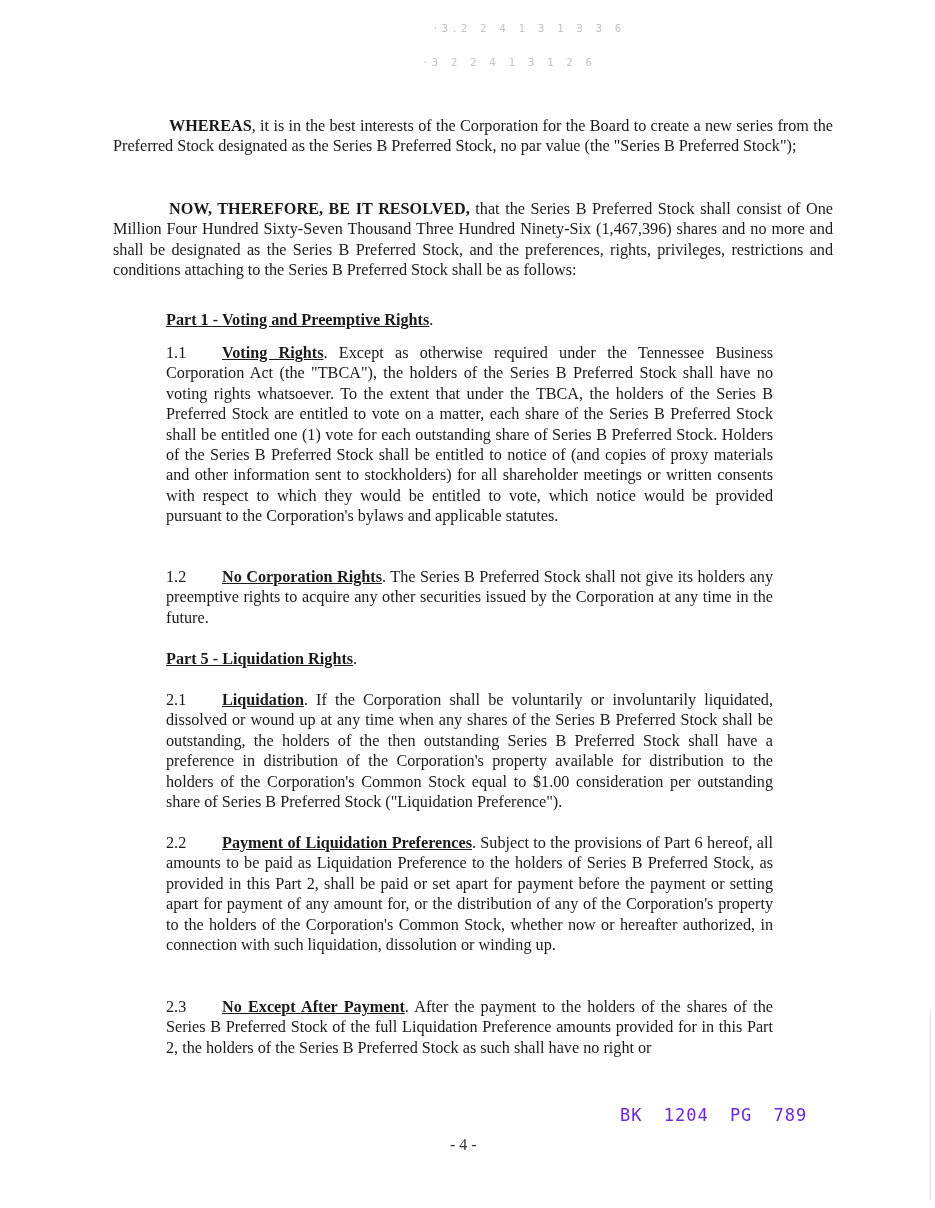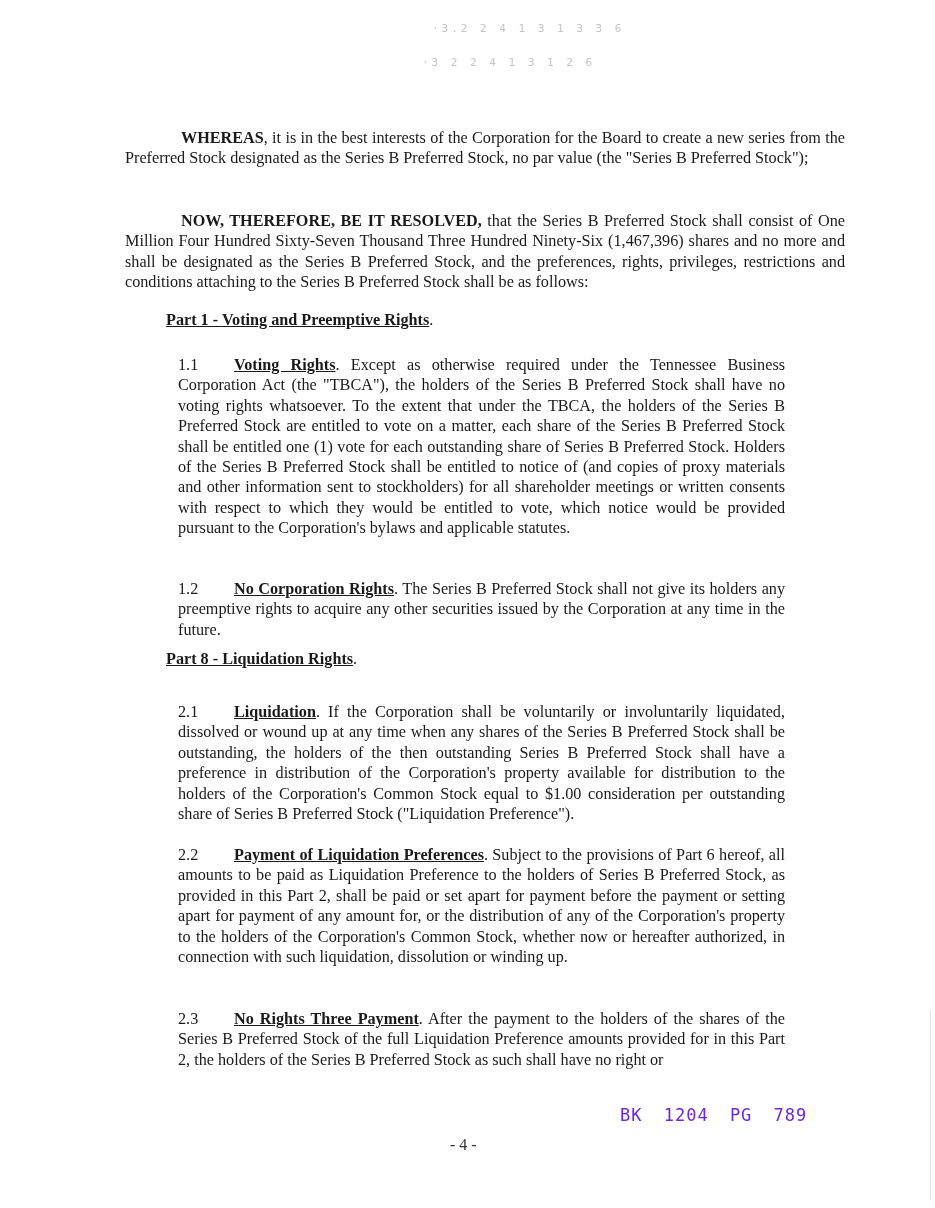--- a/index.html
+++ b/index.html
@@ -7,21 +7,21 @@
     width: 935px; height: 1208px; background: #ffffff; position: relative; overflow: hidden;
     font-family: "Liberation Serif", "DejaVu Serif", serif; color: #1a1a1a;
   }
   .stamp {
     position: absolute; font-family: "DejaVu Sans Mono", "Liberation Mono", monospace;
     color: #c4c4c4; font-size: 11px; letter-spacing: 3px;
   }
   .stamp1 { left: 432px; top: 22px; }
   .stamp2 { left: 422px; top: 56px; }
   .para {
-    position: absolute; font-size: 16.2px; line-height: 20.4px; text-align: justify; margin: 12px;
+    position: absolute; font-size: 16.2px; line-height: 20.4px; text-align: justify; margin: 0;
   }
   .wide { left: 113px; width: 720px; }
   .narrow { left: 166px; width: 607px; }
   .indent { text-indent: 56px; }
   b { font-weight: bold; }
   .ul { text-decoration: underline; font-weight: bold; }
   .num { display: inline-block; width: 56px; }
   .heading { position: absolute; left: 166px; font-size: 16.2px; line-height: 20px; }
   .bkpg {
     position: absolute; left: 620px; top: 1105px;
@@ -42,24 +42,24 @@
   <p class="para wide indent" style="top:116px;"><b>WHEREAS</b><span>, it is in the best interests of the Corporation for the Board to create a new series from the Preferred Stock designated as the Series B Preferred Stock, no par value (the "Series B Preferred Stock");</span></p>
 
   <p class="para wide indent" style="top:199px;"><b>NOW, THEREFORE, BE IT RESOLVED,</b><span> that the Series B Preferred Stock shall consist of One Million Four Hundred Sixty-Seven Thousand Three Hundred Ninety-Six (1,467,396) shares and no more and shall be designated as the Series B Preferred Stock, and the preferences, rights, privileges, restrictions and conditions attaching to the Series B Preferred Stock shall be as follows:</span></p>
 
   <div class="heading" style="top:310px;"><span class="ul">Part 1 - Voting and Preemptive Rights</span>.</div>
 
   <p class="para narrow" style="top:343px;"><span class="num">1.1</span><span class="ul">Voting Rights</span><span>.  Except as otherwise required under the Tennessee Business Corporation Act (the "TBCA"), the holders of the Series B Preferred Stock shall have no voting rights whatsoever.  To the extent that under the TBCA, the holders of the Series B Preferred Stock are entitled to vote on a matter, each share of the Series B Preferred Stock shall be entitled one (1) vote for each outstanding share of Series B Preferred Stock.  Holders of the Series B Preferred Stock shall be entitled to notice of (and copies of proxy materials and other information sent to stockholders) for all shareholder meetings or written consents with respect to which they would be entitled to vote, which notice would be provided pursuant to the Corporation's bylaws and applicable statutes.</span></p>
 
   <p class="para narrow" style="top:567px;"><span class="num">1.2</span><span class="ul">No Corporation Rights</span><span>.  The Series B Preferred Stock shall not give its holders any preemptive rights to acquire any other securities issued by the Corporation at any time in the future.</span></p>
 
-  <div class="heading" style="top:649px;"><span class="ul">Part 8 - Liquidation Rights</span>.</div>
+  <div class="heading" style="top:649px;"><span class="ul">Part 5 - Liquidation Rights</span>.</div>
 
   <p class="para narrow" style="top:690px;"><span class="num">2.1</span><span class="ul">Liquidation</span><span>.  If the Corporation shall be voluntarily or involuntarily liquidated, dissolved or wound up at any time when any shares of the Series B Preferred Stock shall be outstanding, the holders of the then outstanding Series B Preferred Stock shall have a preference in distribution of the Corporation's property available for distribution to the holders of the Corporation's Common Stock equal to $1.00 consideration per outstanding share of Series B Preferred Stock ("Liquidation Preference").</span></p>
 
   <p class="para narrow" style="top:833px;"><span class="num">2.2</span><span class="ul">Payment of Liquidation Preferences</span><span>.  Subject to the provisions of Part 6 hereof, all amounts to be paid as Liquidation Preference to the holders of Series B Preferred Stock, as provided in this Part 2, shall be paid or set apart for payment before the payment or setting apart for payment of any amount for, or the distribution of any of the Corporation's property to the holders of the Corporation's Common Stock, whether now or hereafter authorized, in connection with such liquidation, dissolution or winding up.</span></p>
 
-  <p class="para narrow" style="top:997px;"><span class="num">2.3</span><span class="ul">No Rights Three Payment</span><span>.  After the payment to the holders of the shares of the Series B Preferred Stock of the full Liquidation Preference amounts provided for in this Part 2, the holders of the Series B Preferred Stock as such shall have no right or</span></p>
+  <p class="para narrow" style="top:997px;"><span class="num">2.3</span><span class="ul">No Except After Payment</span><span>.  After the payment to the holders of the shares of the Series B Preferred Stock of the full Liquidation Preference amounts provided for in this Part 2, the holders of the Series B Preferred Stock as such shall have no right or</span></p>
 
   <div class="bkpg">BK 1204  PG  789</div>
   <div class="pagenum">- 4 -</div>
   <div class="edge"></div>
 </div>
 
 </body></html>

